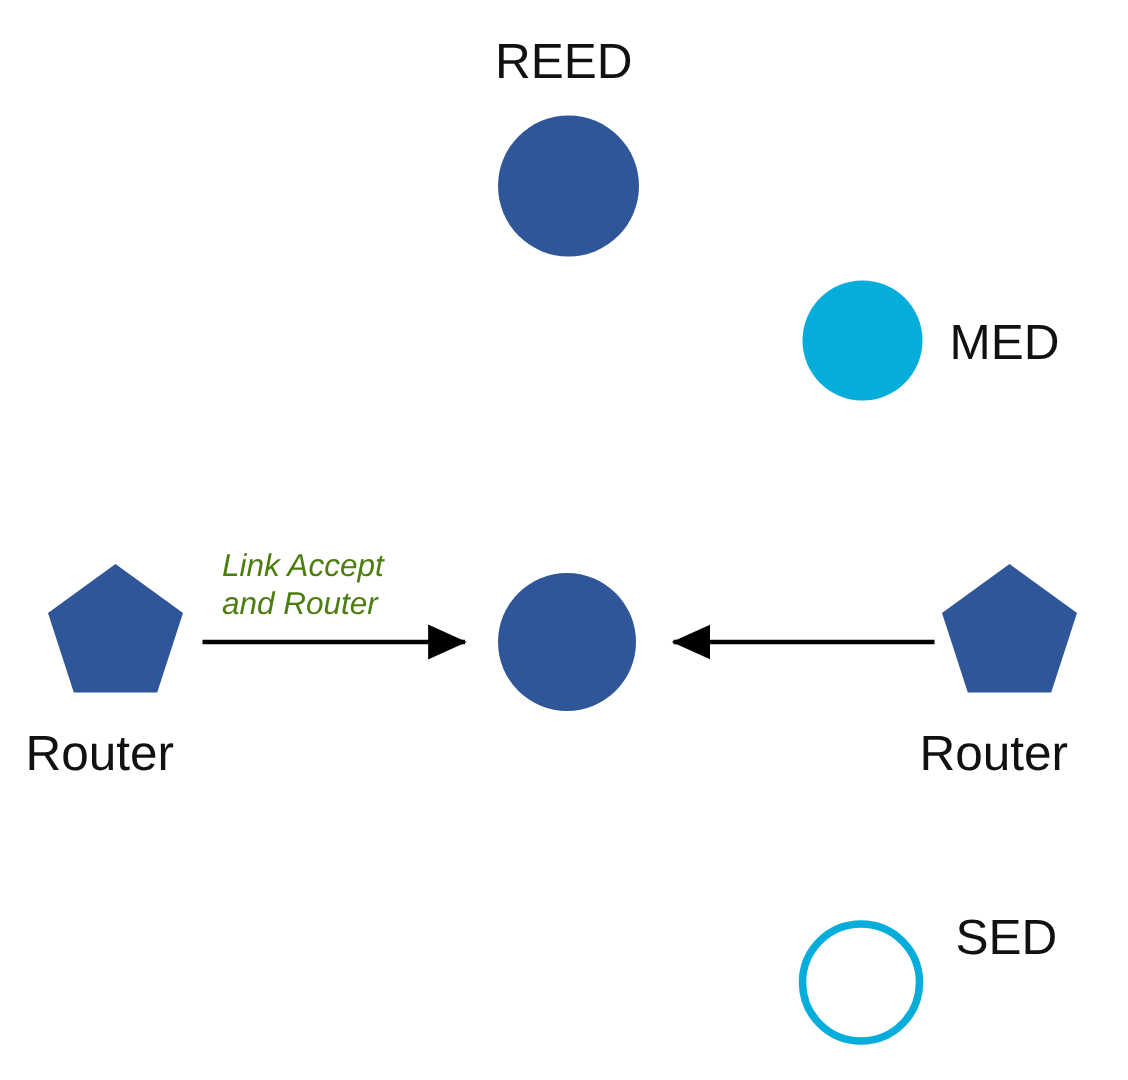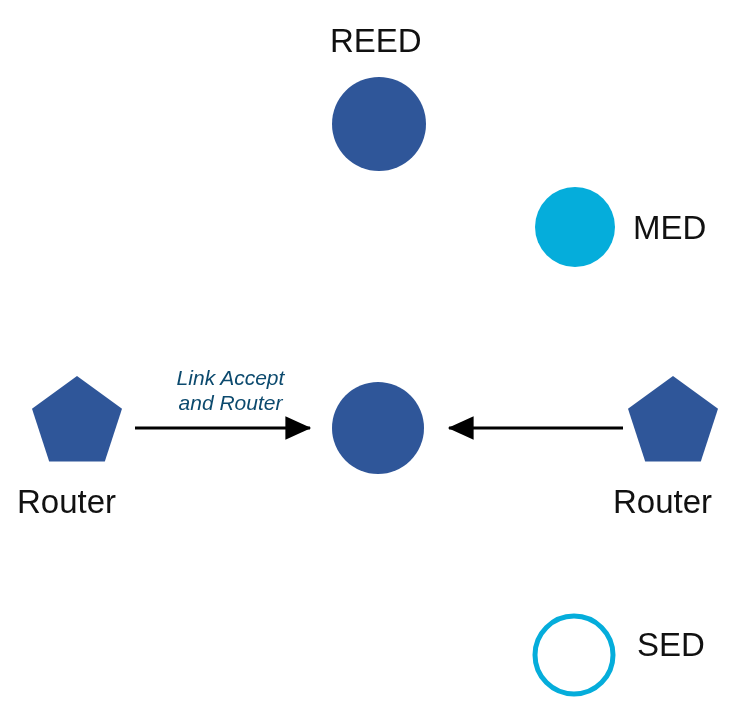--- a/index.html
+++ b/index.html
@@ -25,26 +25,26 @@
     color: #111111;
     font-family: "Liberation Sans", sans-serif;
     font-size: 33px;
     font-weight: 400;
     line-height: 1;
     white-space: nowrap;
     letter-spacing: 0px;
   }
   .edge-label {
     position: absolute;
-    color: #0c4a6e;
+    color: #4d7c0f;
     font-family: "Liberation Sans", sans-serif;
     font-style: italic;
     font-size: 21px;
     line-height: 25px;
-    text-align: center;
+    text-align: left;
     white-space: nowrap;
   }
   .diagram-svg {
     position: absolute;
     left: 0;
     top: 0;
   }
 </style>
 </head>
 <body>
@@ -81,20 +81,20 @@
   </svg>
 
   <div class="node-label" style="left:330px; top:24px;">REED</div>
 
   <div class="node-label" style="left:633px; top:211px;">MED</div>
 
   <div class="node-label" style="left:17px; top:485px;">Router</div>
 
   <div class="node-label" style="left:613px; top:485px;">Router</div>
 
-  <div class="node-label" style="left:637px; top:628px;">SED</div>
+  <div class="node-label" style="left:637px; top:608px;">SED</div>
 
   <div class="edge-label" style="left:148px; top:365px; width:165px;">
     <div>Link Accept</div>
     <div>and Router</div>
   </div>
 
 </div>
 
 </body></html>

